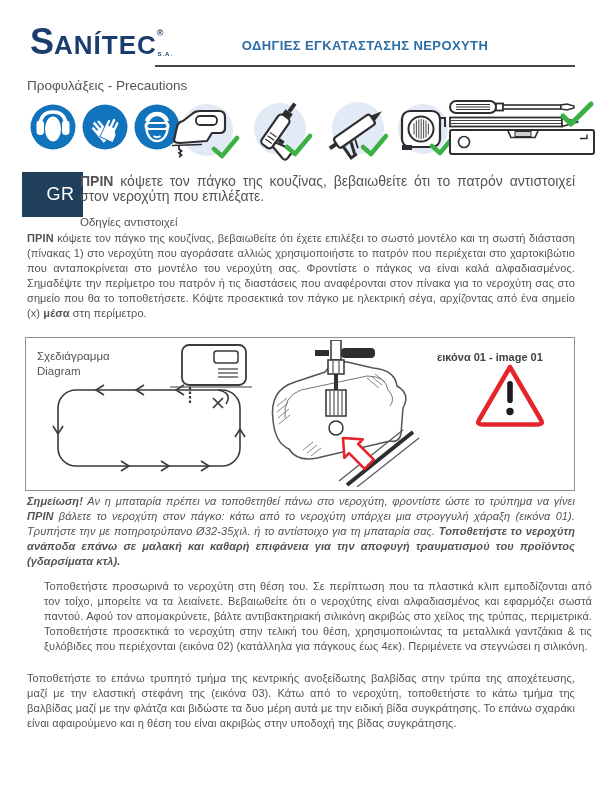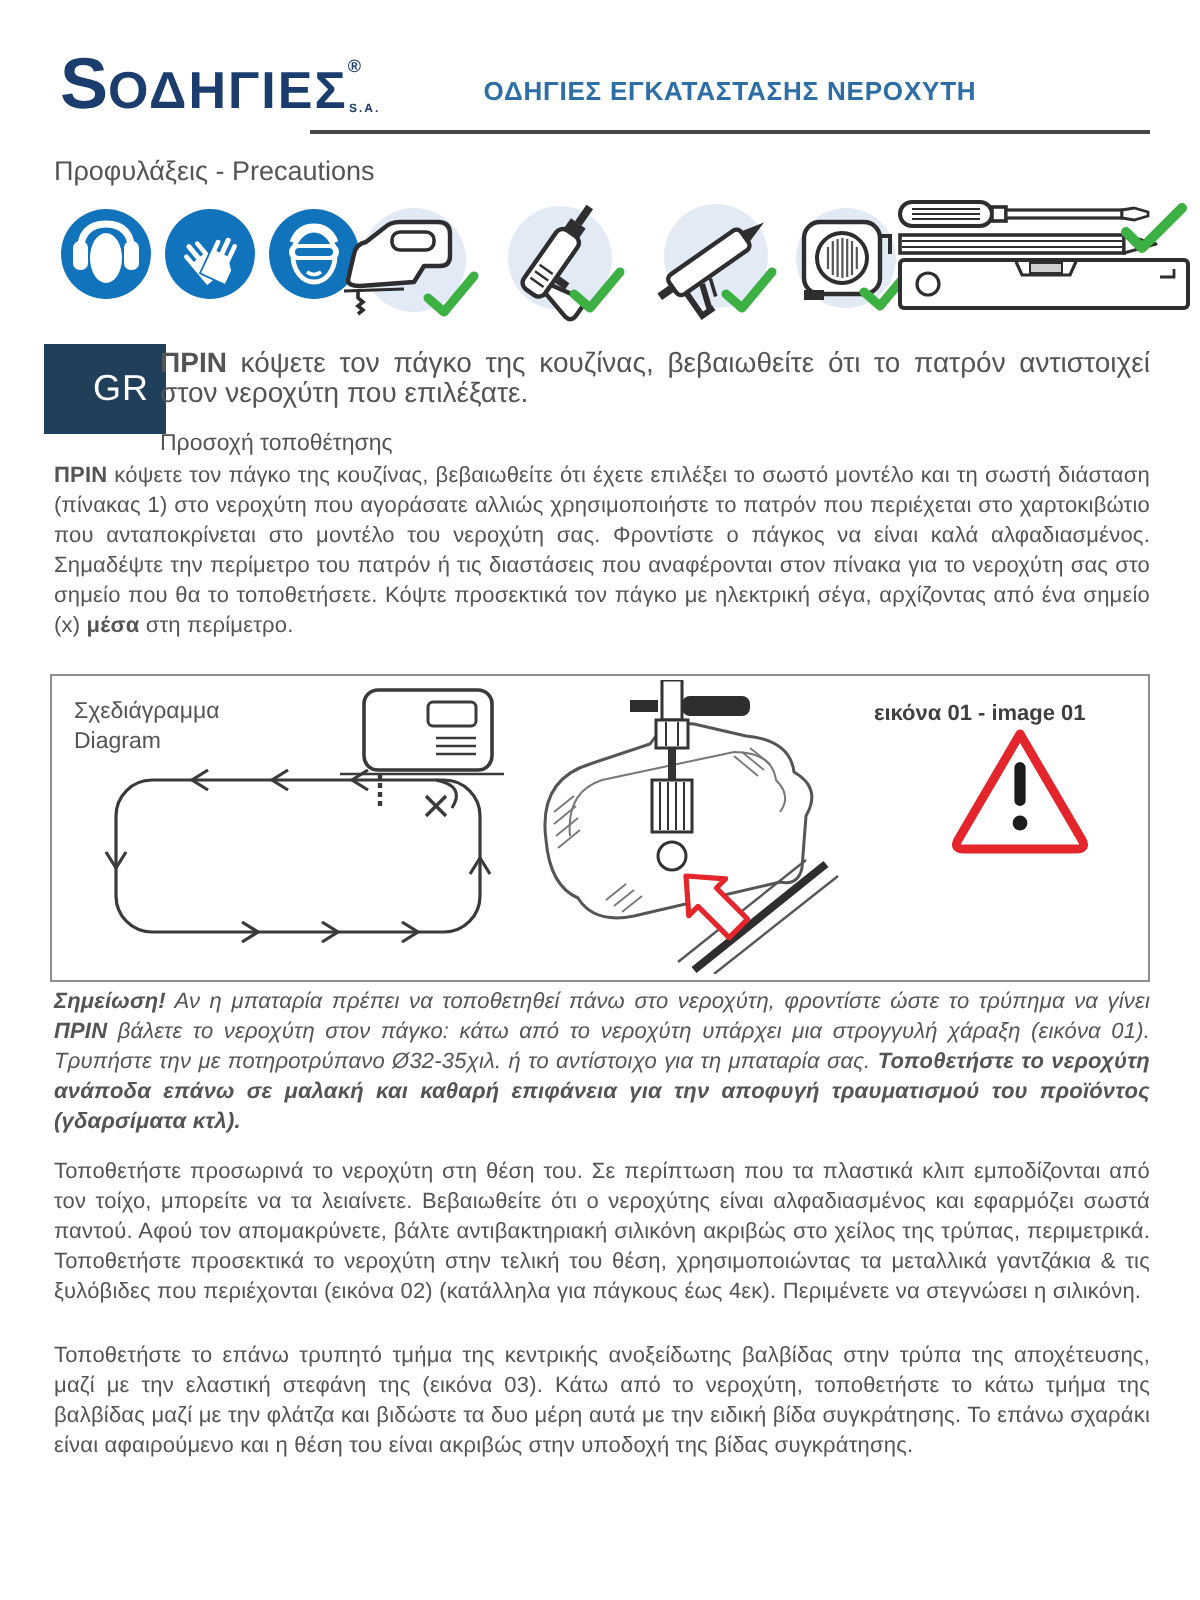--- a/index.html
+++ b/index.html
@@ -25,40 +25,40 @@
   
   .gr-box{position:absolute;left:22px;top:172px;width:45px;height:45px;background:#1f3f5a;
           color:#fff;font-size:18px;display:flex;align-items:center;justify-content:center;letter-spacing:0.5px;padding-left:16px;}
   .gr-text{position:absolute;left:80px;top:174px;width:495px;font-size:14px;line-height:15px;text-align:justify;}
 
   .sec-heading{position:absolute;left:80px;top:216px;font-size:11.5px;}
 
   .para{position:absolute;left:27px;width:548px;font-size:11px;line-height:15px;text-align:justify;letter-spacing:0.1px;}
   .p1{top:231px;}
   .note{top:494px;font-style:italic;}
-  .p2{top:579px;}
+  .p2{top:579px;margin-left:17px;}
   .p3{top:671px;}
   .footer{top:756px;}
 
   
   .figure{position:absolute;left:25px;top:337px;width:548px;height:152px;border:1.5px solid #8e8e90;}
   .fig-label{position:absolute;left:428px;top:330px;background:#fff;padding:0 9px;
              font-weight:bold;font-size:11px;color:#3f3f41;z-index:2;margin-top:21px;}
   .diag-label{position:absolute;left:37px;top:349px;font-size:11.5px;line-height:15px;color:#545457;}
   .caution-label{position:absolute;left:452px;top:428px;width:110px;text-align:center;
                  font-size:11.5px;line-height:15px;color:#545457;}
   svg{display:block;}
 </style>
 </head>
 <body>
 
 <div class="page">
 
   <div class="logo">
-    <span class="big">S</span><span class="rest">ΟΔΗΓΙΕΣ</span><span class="reg">®</span><span class="sa">S.A.</span>
+    <span class="big">S</span><span class="rest">ANÍTEC</span><span class="reg">®</span><span class="sa">S.A.</span>
   </div>
   <div class="hdr-title">ΟΔΗΓΙΕΣ ΕΓΚΑΤΑΣΤΑΣΗΣ ΝΕΡΟΧΥΤΗ</div>
   <div class="hdr-rule"></div>
 
   <div class="prec-heading">Προφυλάξεις - Precautions</div>
 
   <svg class="abs" style="left:30px;top:104px" width="46" height="46" viewBox="0 0 46 46">
     <circle cx="23" cy="23" r="22.5" fill="#1173bc"></circle>
     <path d="M10 23 Q10 8 23 8 Q36 8 36 23" stroke="#fff" stroke-width="3.5" fill="none"></path>
     <ellipse cx="23" cy="25" rx="8" ry="12.5" fill="#fff"></ellipse>
@@ -168,21 +168,21 @@
     <path d="M60 2.8 L63 9.5 L87 9.5 L90 2.8" fill="none" stroke="#2e2e30" stroke-width="1.6"></path>
     <rect x="67" y="3.5" width="16" height="5" fill="#cfcfcf" stroke="#2e2e30" stroke-width="1"></rect>
     <path d="M132 10.5 h7 v-4" fill="none" stroke="#2e2e30" stroke-width="1.4"></path>
   </svg>
 
   <div class="gr-box">
     <span>GR</span>
   </div>
   <div class="gr-text"><span class="b">ΠΡΙΝ</span><span> κόψετε τον πάγκο της κουζίνας, βεβαιωθείτε ότι το πατρόν αντιστοιχεί στον νεροχύτη που επιλέξατε.</span></div>
 
-  <div class="sec-heading">Προσοχή τοποθέτησης</div>
+  <div class="sec-heading">Οδηγίες αντιστοιχεί</div>
   <div class="para p1"><span class="b">ΠΡΙΝ</span><span> κόψετε τον πάγκο της κουζίνας, βεβαιωθείτε ότι έχετε επιλέξει το σωστό μοντέλο και τη σωστή διάσταση (πίνακας 1) στο νεροχύτη που αγοράσατε αλλιώς χρησιμοποιήστε το πατρόν που περιέχεται στο χαρτοκιβώτιο που ανταποκρίνεται στο μοντέλο του νεροχύτη σας. Φροντίστε ο πάγκος να είναι καλά αλφαδιασμένος. Σημαδέψτε την περίμετρο του πατρόν ή τις διαστάσεις που αναφέρονται στον πίνακα για το νεροχύτη σας στο σημείο που θα το τοποθετήσετε. Κόψτε προσεκτικά τον πάγκο με ηλεκτρική σέγα, αρχίζοντας από ένα σημείο (x) </span><span class="b">μέσα</span><span> στη περίμετρο.</span></div>
 
   <div class="figure"></div>
   <div class="fig-label">εικόνα 01 - image 01</div>
   <div class="diag-label">
     <div>Σχεδιάγραμμα</div>
     <div>Diagram</div>
   </div>
 
   <svg class="abs" style="left:30px;top:342px" width="235" height="143" viewBox="0 0 235 143">

